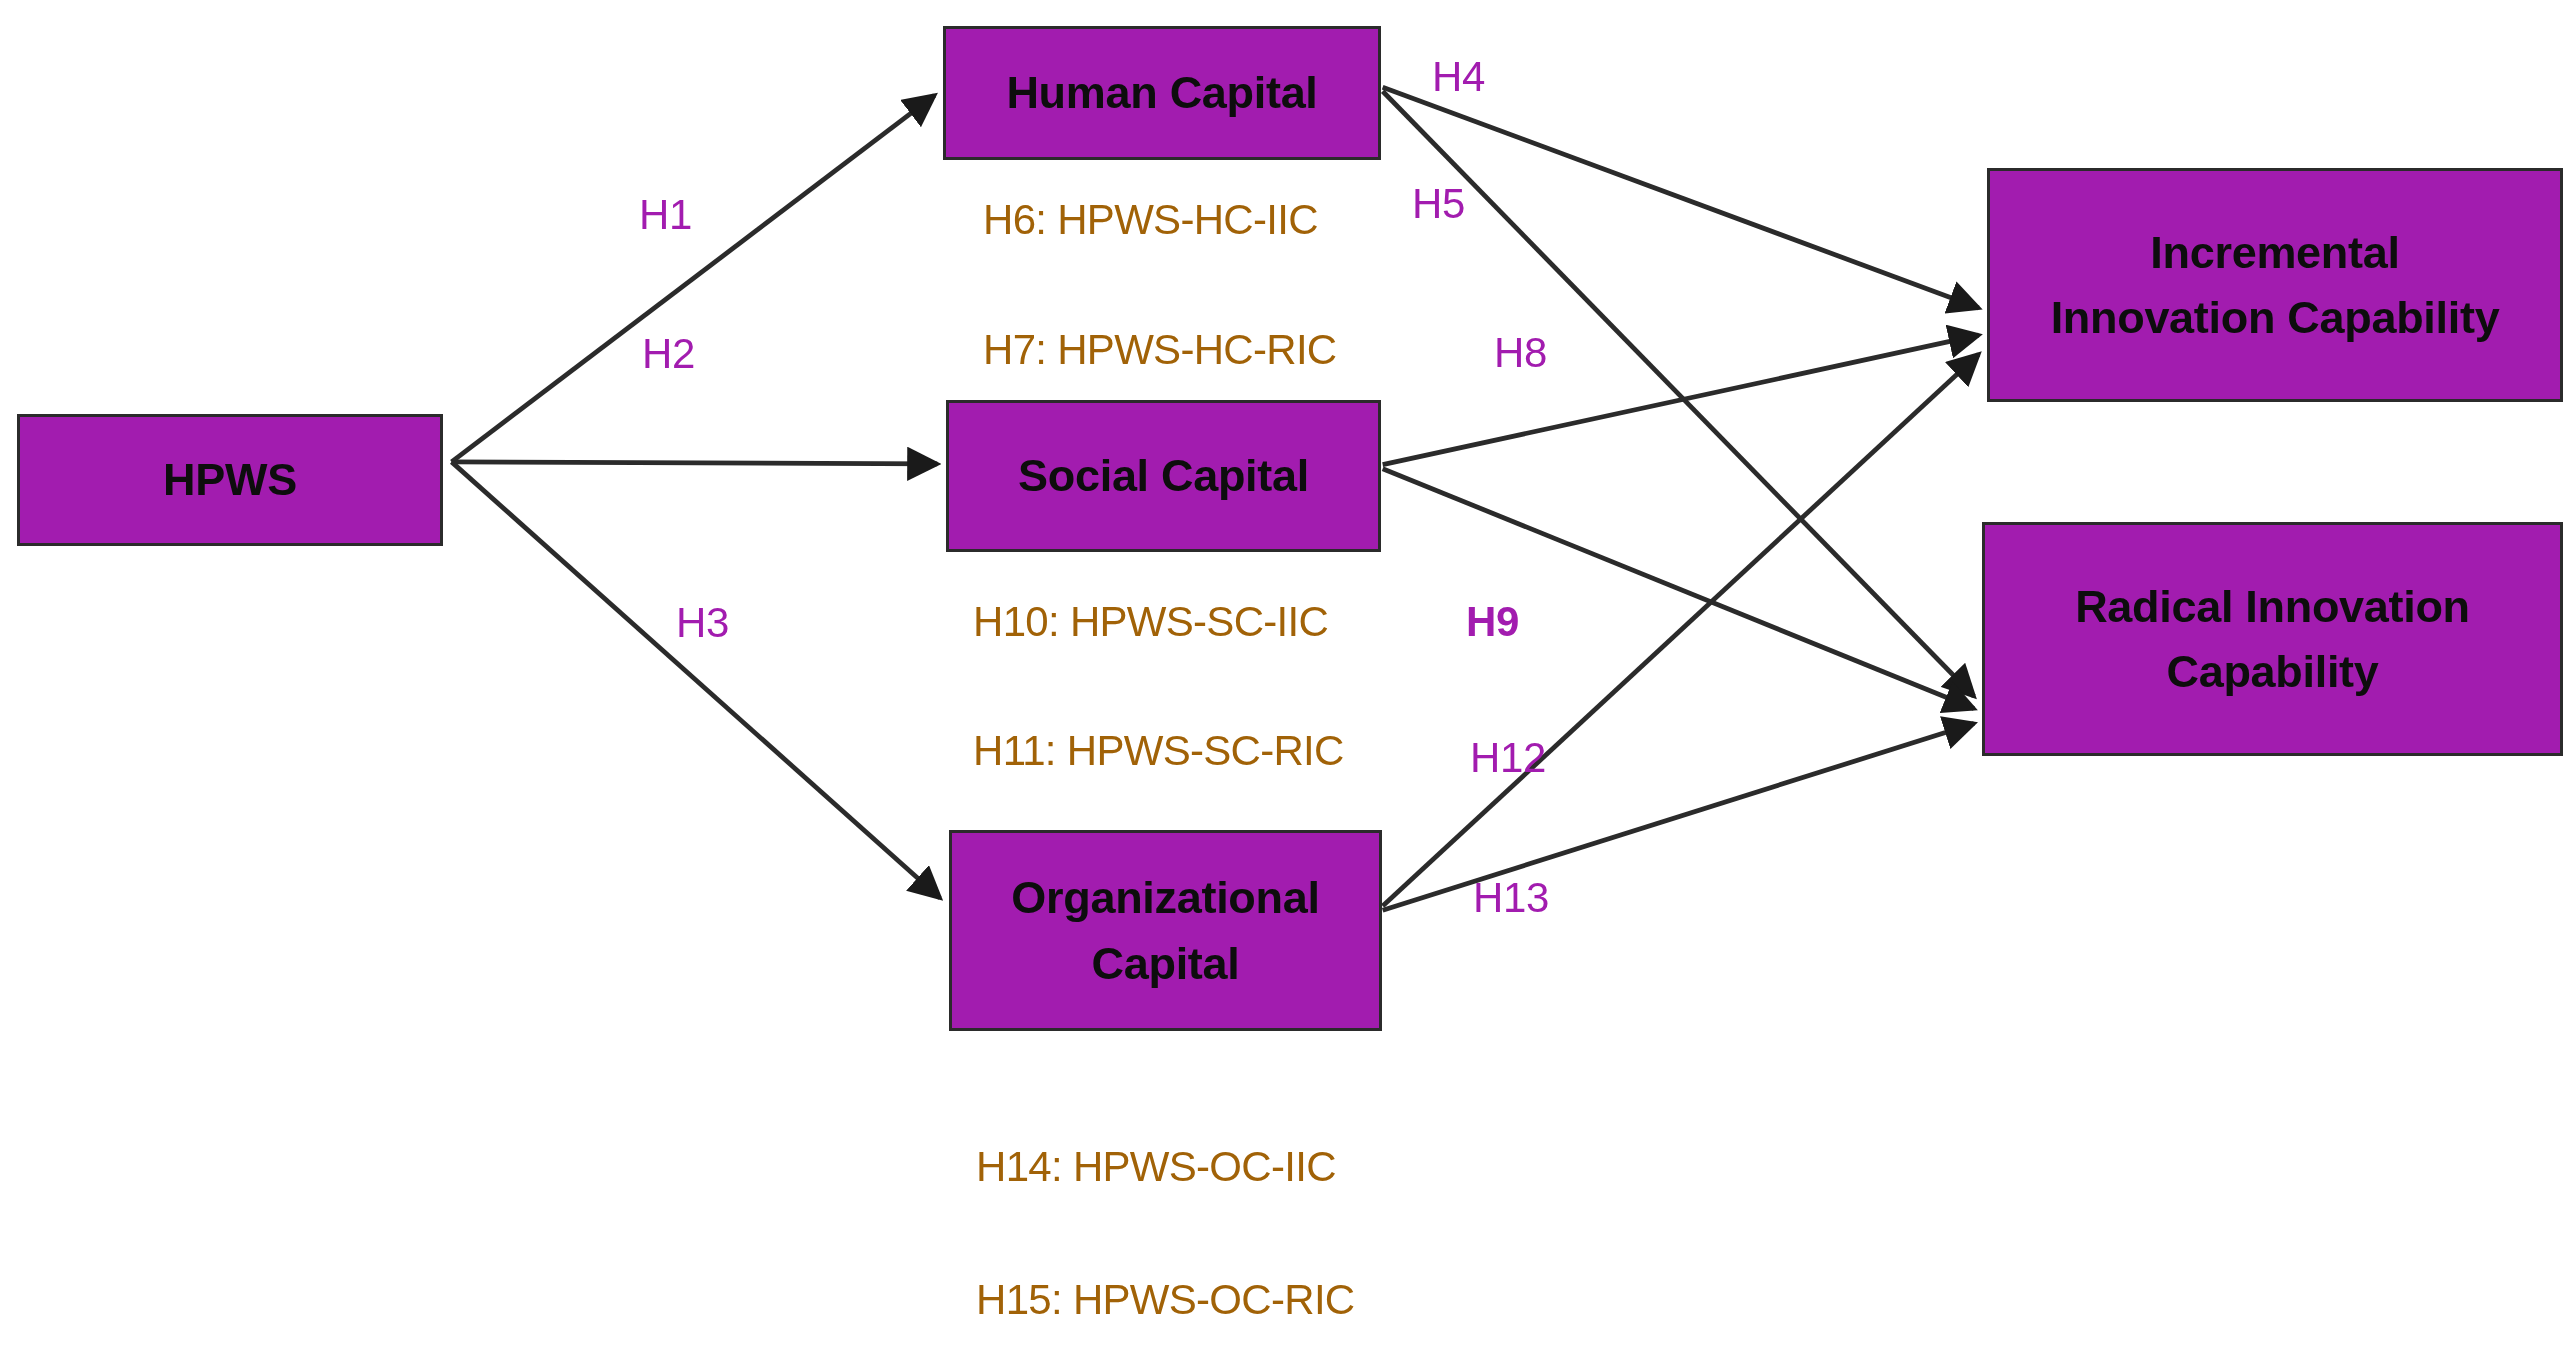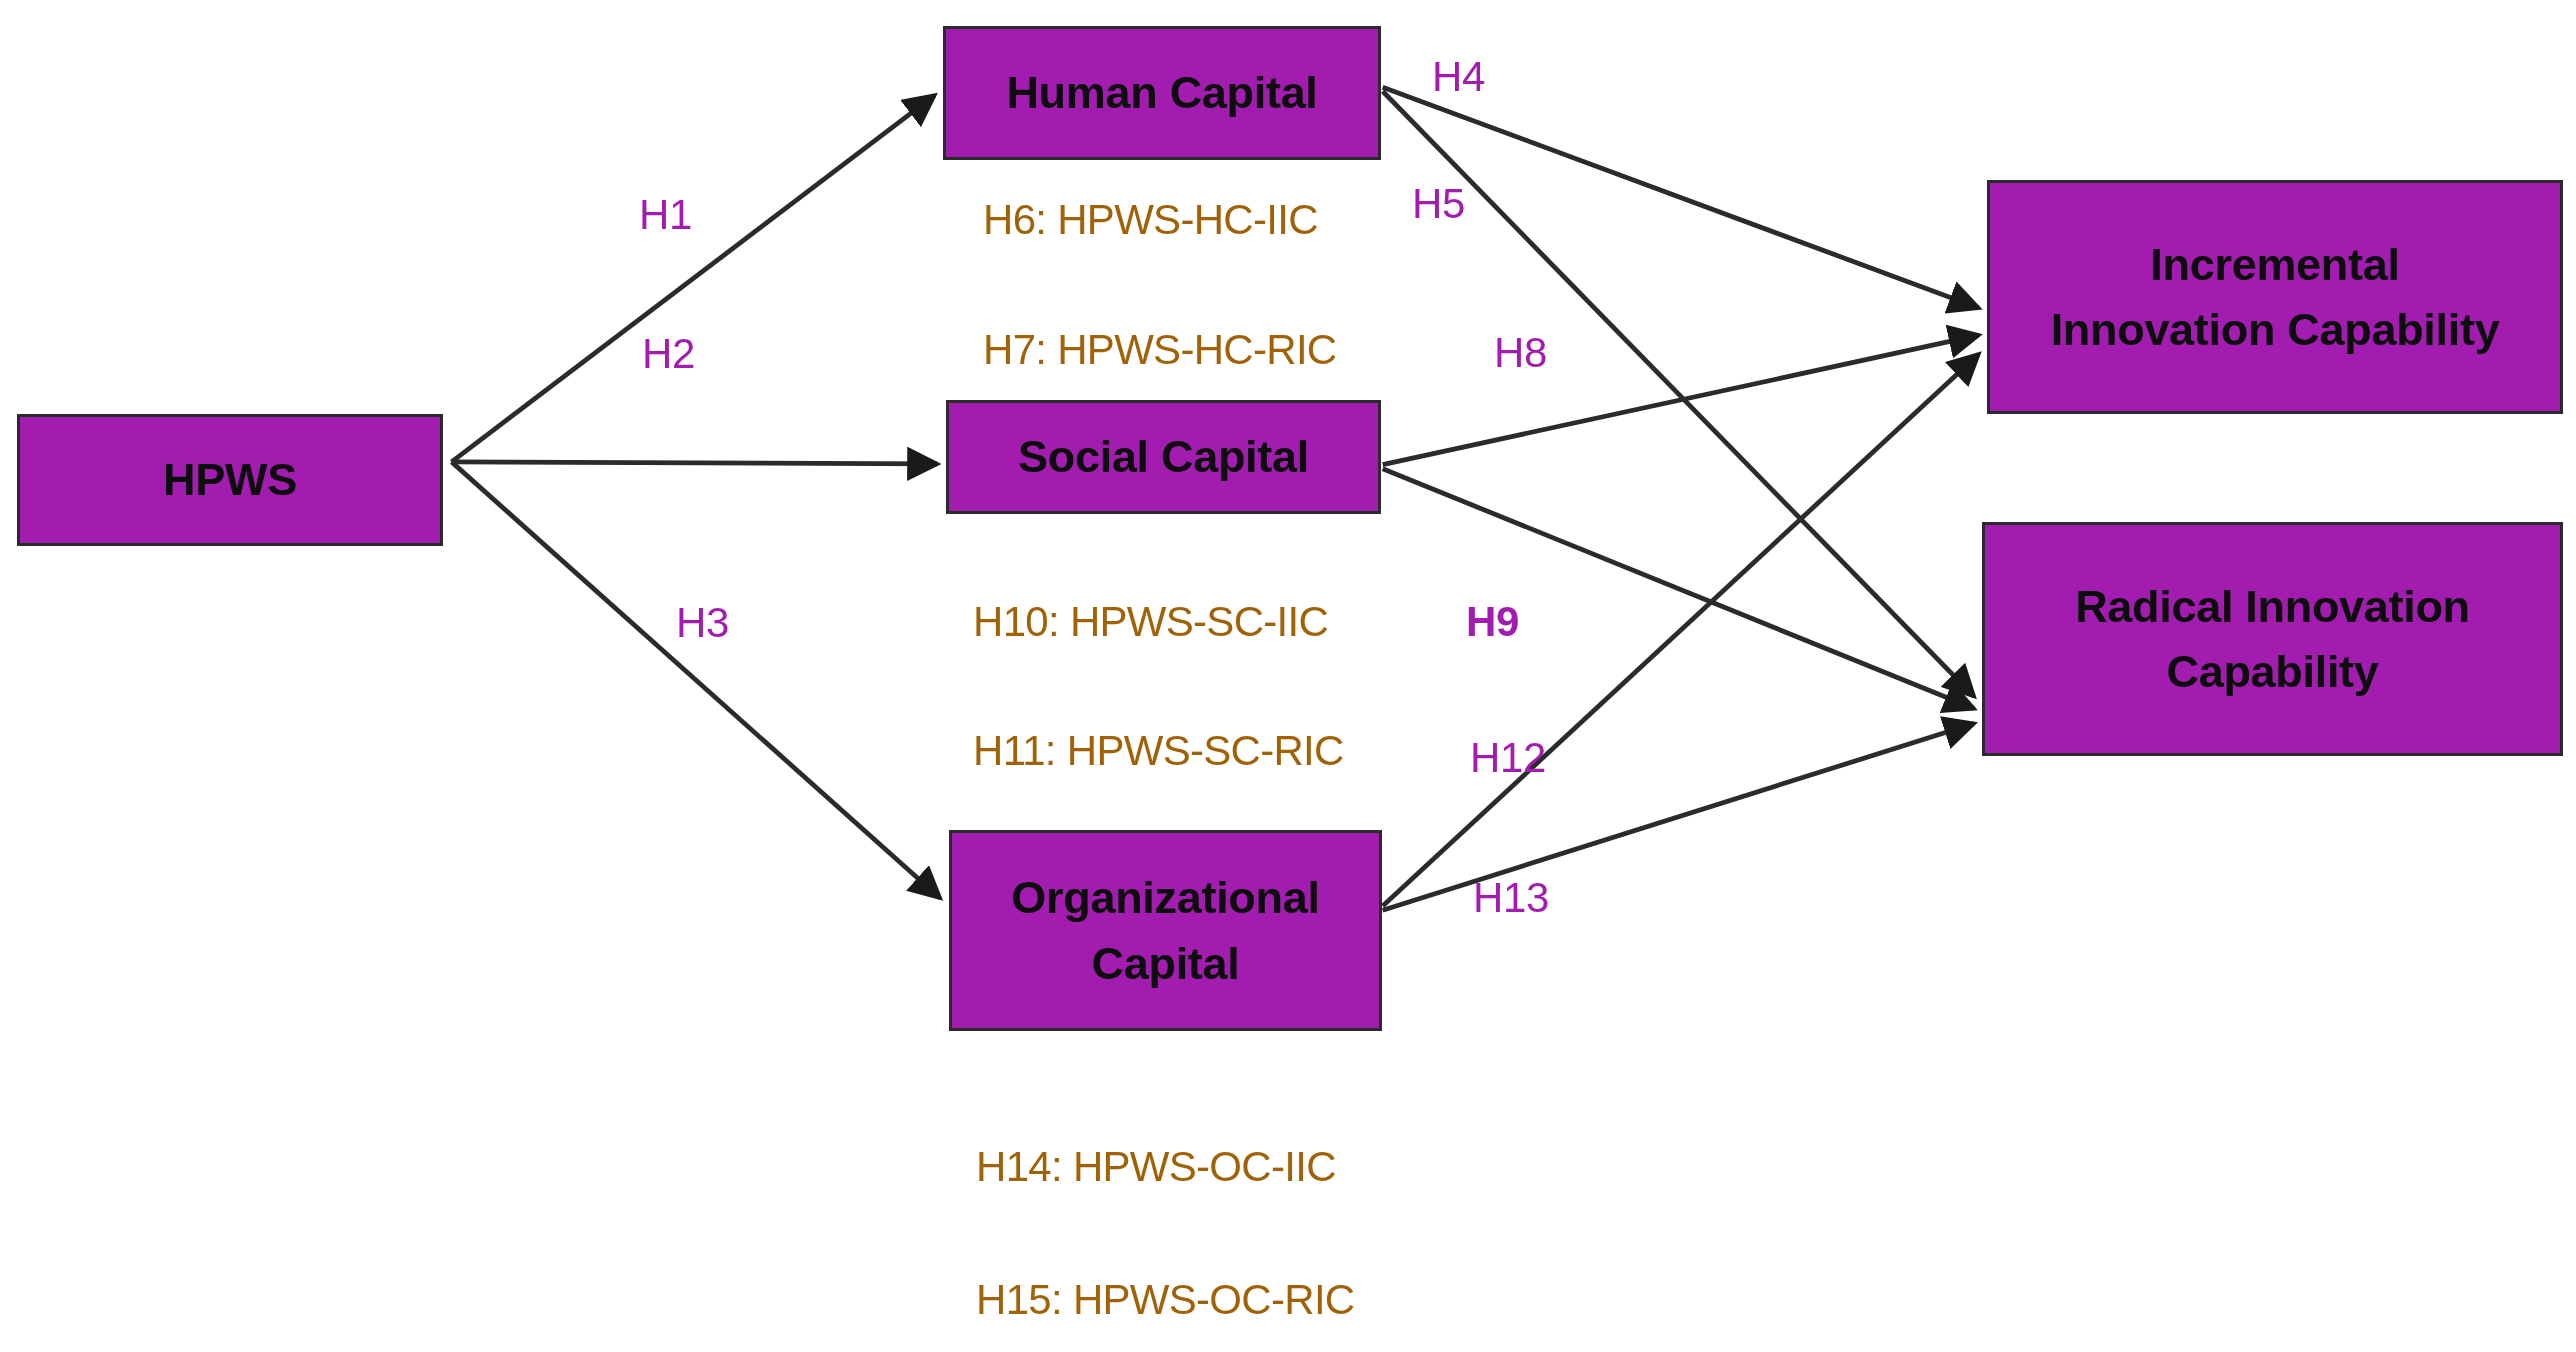--- a/index.html
+++ b/index.html
@@ -76,30 +76,30 @@
   </svg>
 
   <div class="node-box" style="left:17px;top:414px;width:426px;height:132px;">
     <span class="node-label">HPWS</span>
   </div>
 
   <div class="node-box" style="left:943px;top:26px;width:438px;height:134px;">
     <span class="node-label">Human Capital</span>
   </div>
 
-  <div class="node-box" style="left:946px;top:400px;width:435px;height:114px;">
+  <div class="node-box" style="left:946px;top:400px;width:435px;height:152px;">
     <span class="node-label">Social Capital</span>
   </div>
 
   <div class="node-box" style="left:949px;top:830px;width:433px;height:201px;">
     <span class="node-label">Organizational
 Capital</span>
   </div>
 
-  <div class="node-box" style="left:1987px;top:168px;width:576px;height:234px;margin-top:12px;">
+  <div class="node-box" style="left:1987px;top:168px;width:576px;height:234px;">
     <span class="node-label">Incremental
 Innovation Capability</span>
   </div>
 
   <div class="node-box" style="left:1982px;top:522px;width:581px;height:234px;">
     <span class="node-label">Radical Innovation
 Capability</span>
   </div>
 
   <div class="edge-label" style="left:639px;top:191px;">H1</div>

